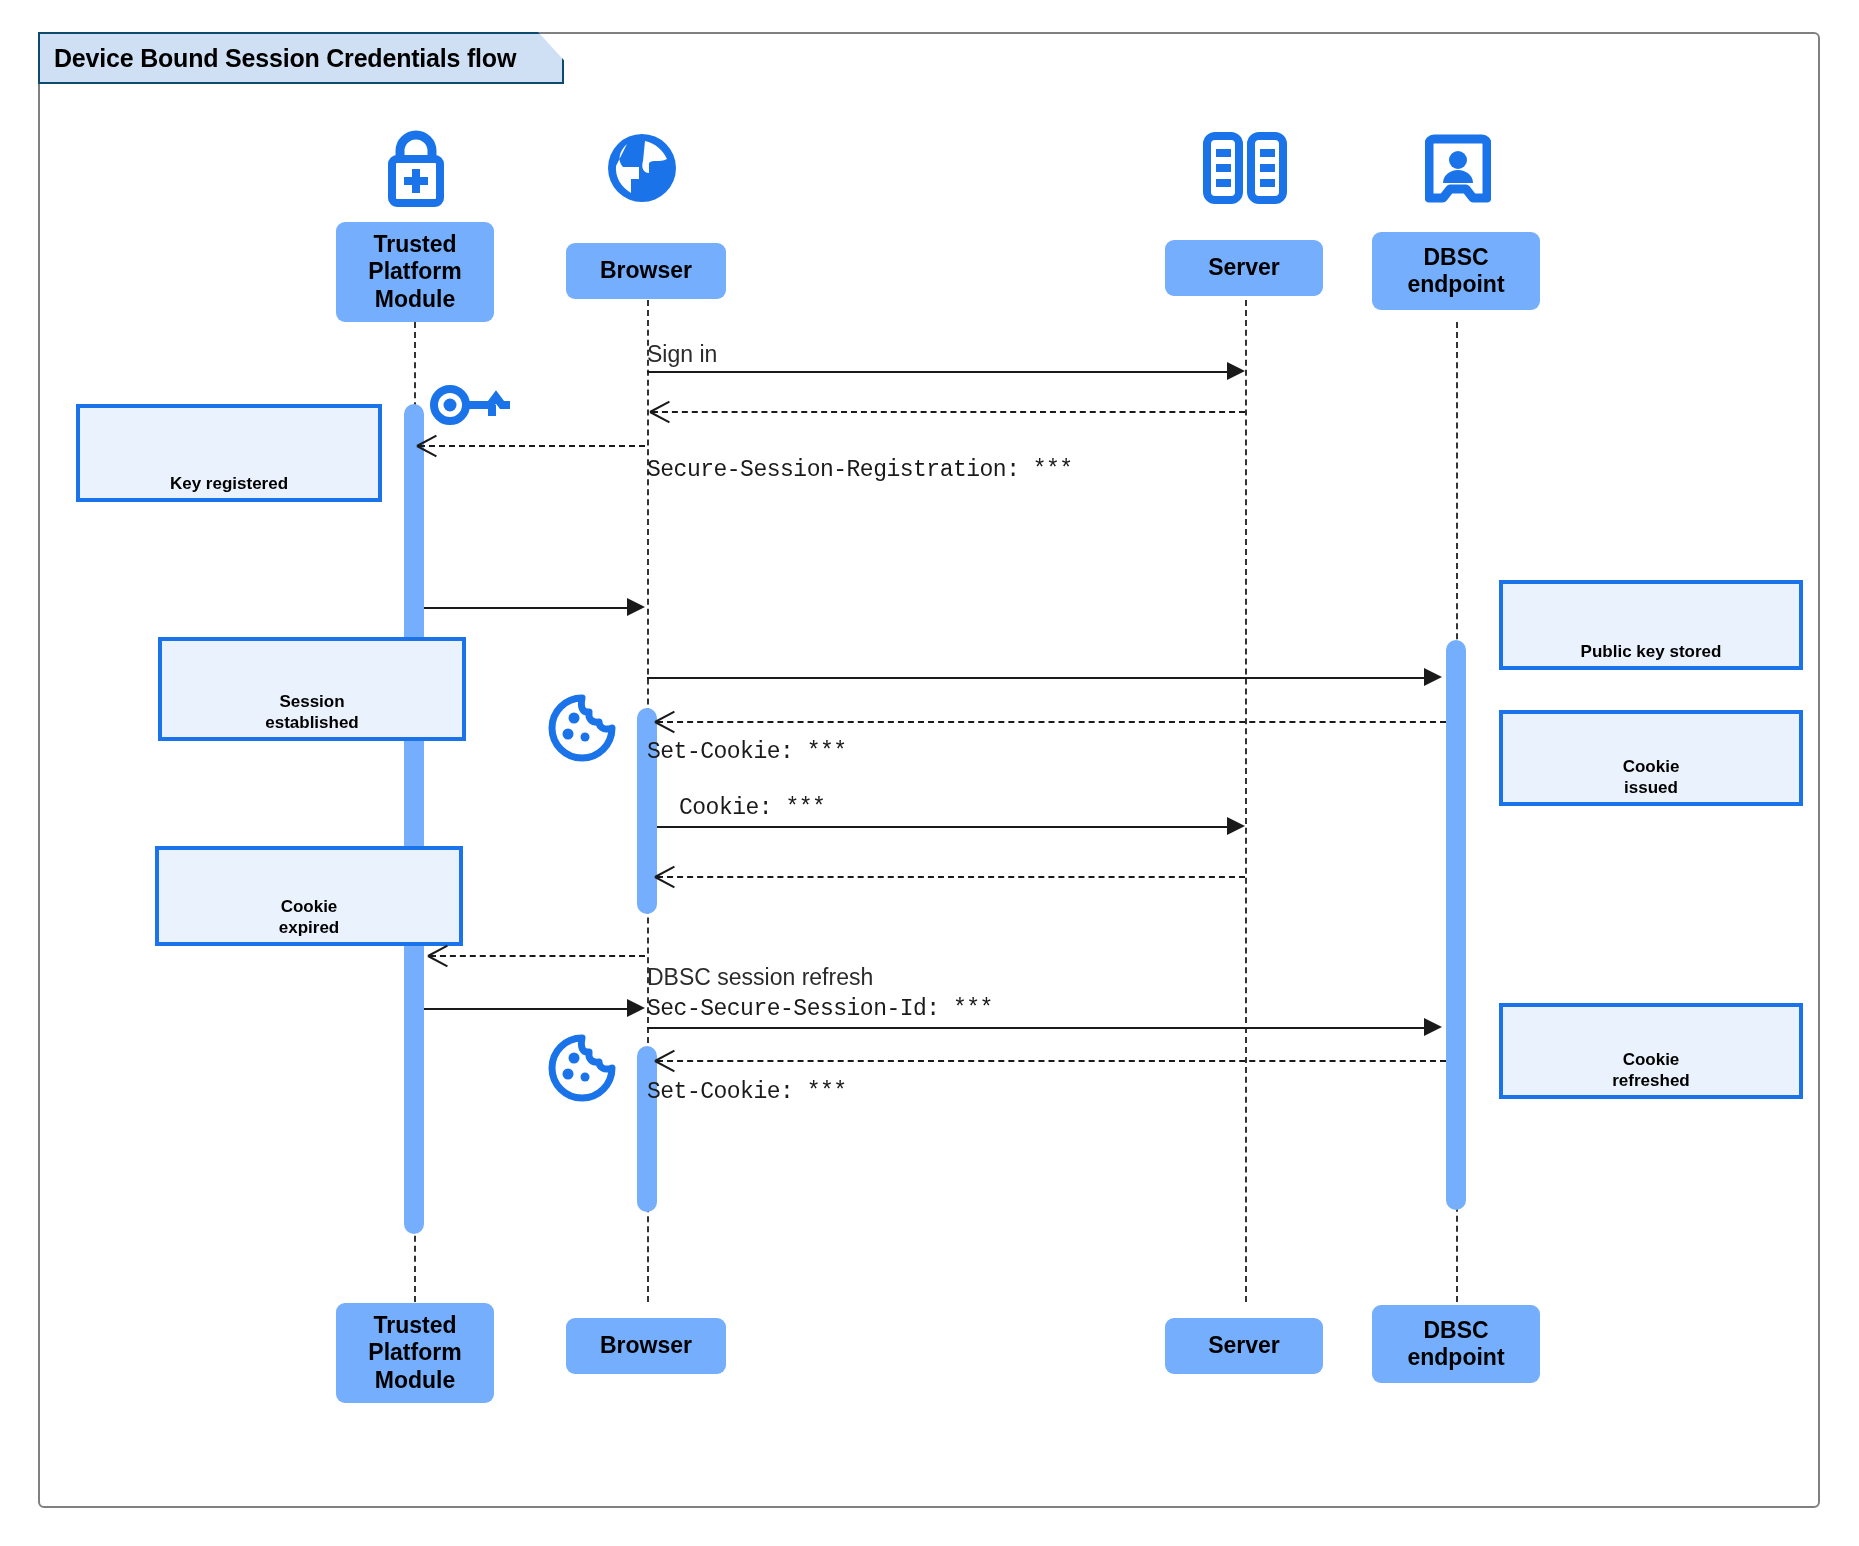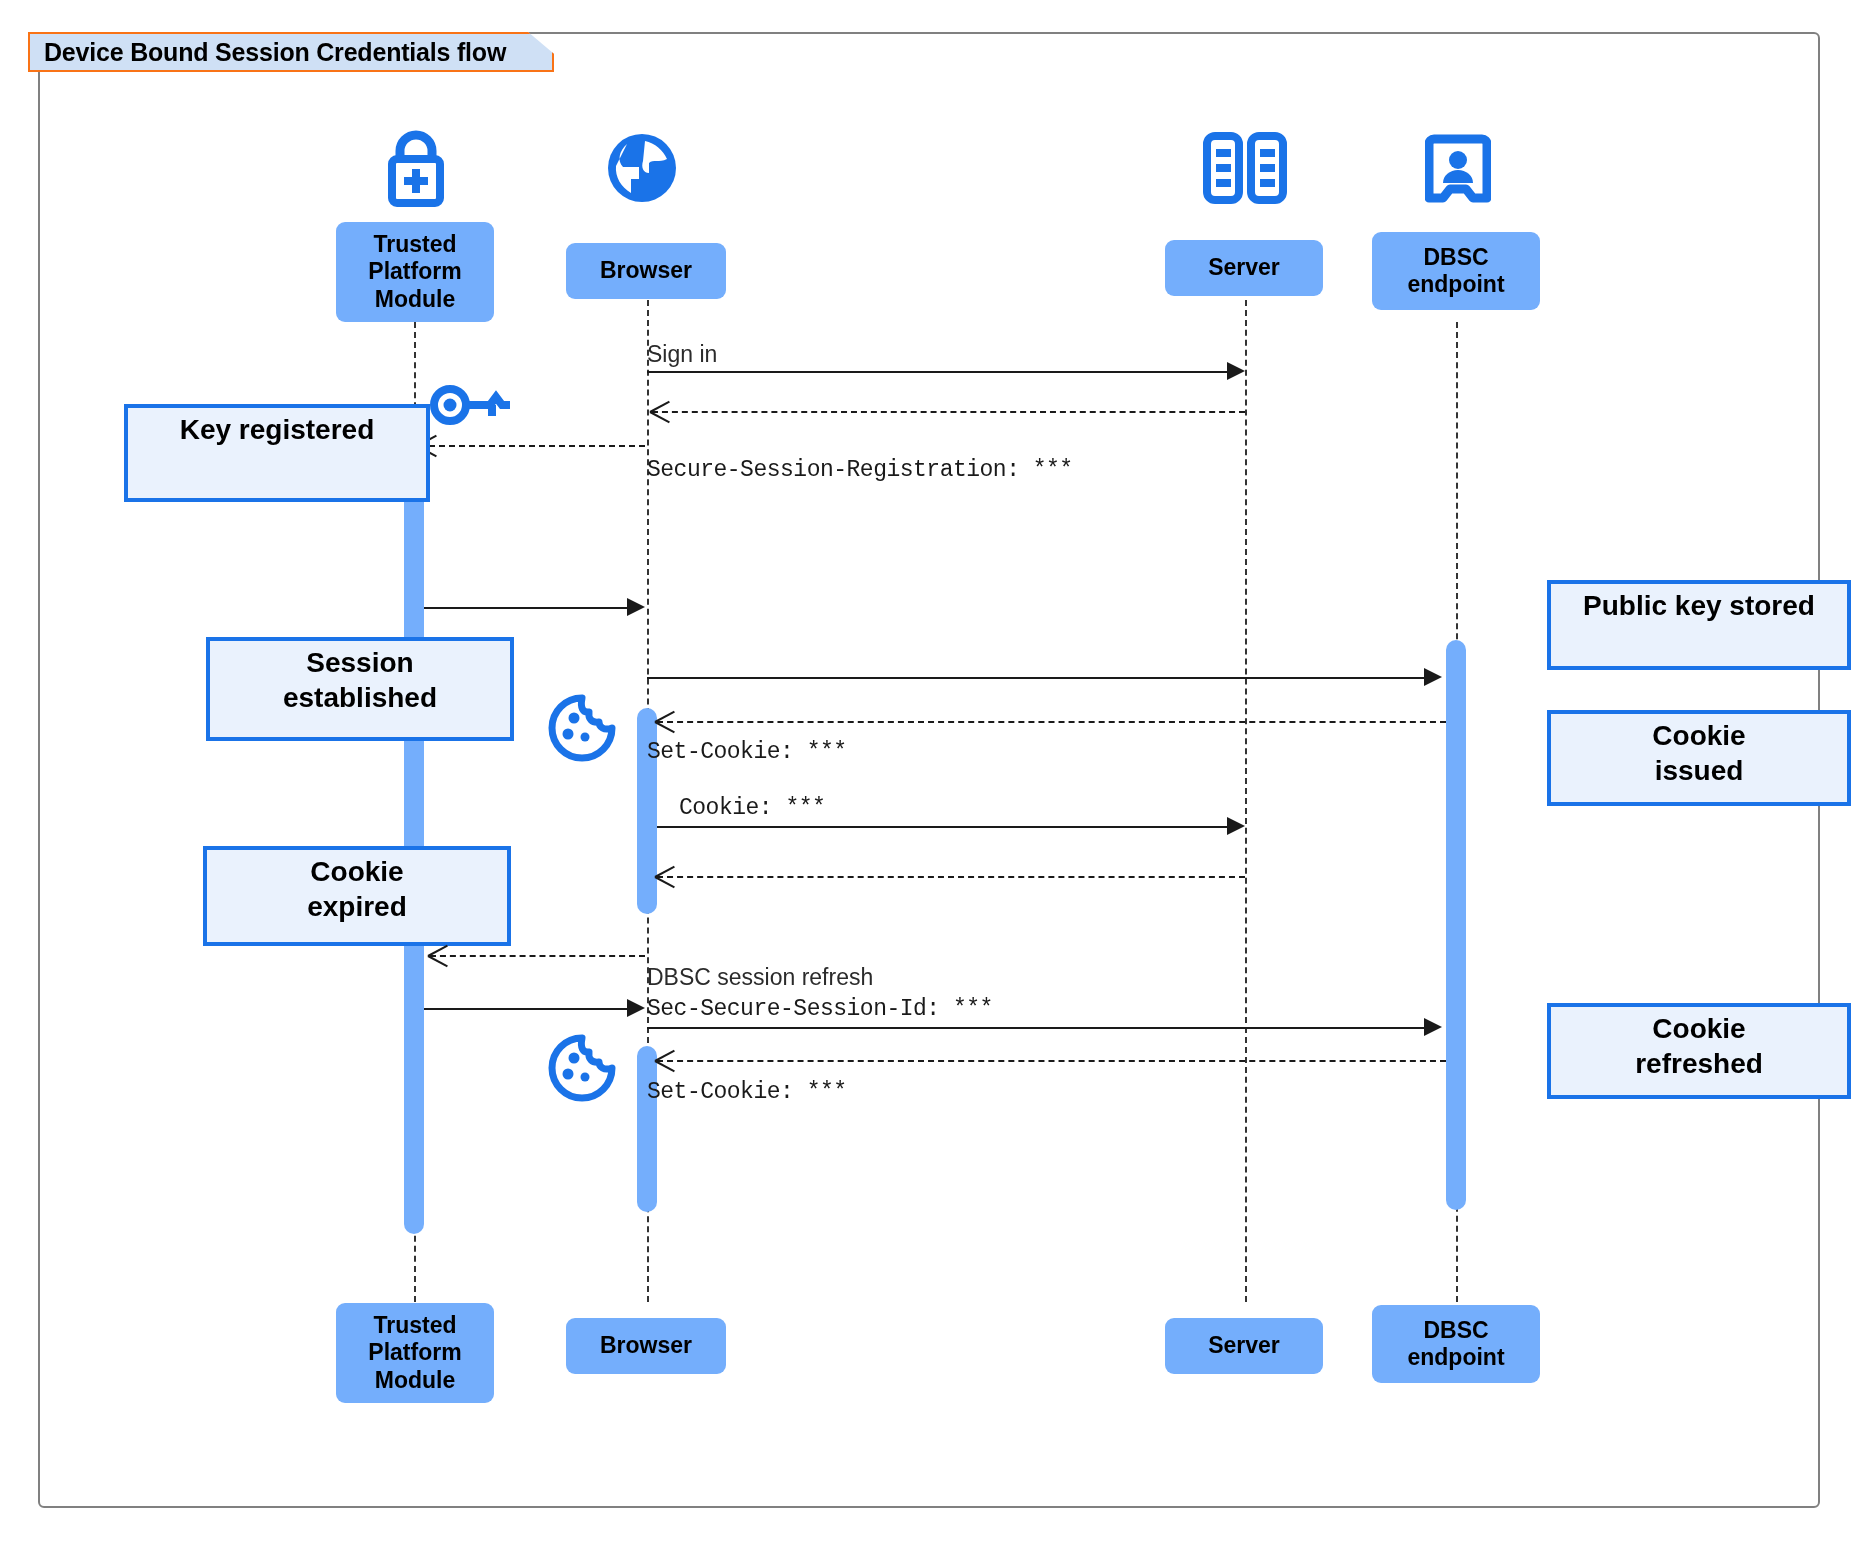--- a/index.html
+++ b/index.html
@@ -23,28 +23,28 @@
     top: 32px;
     width: 1782px;
     height: 1476px;
     border: 2px solid #808080;
     border-radius: 6px;
     box-sizing: border-box;
     background: transparent;
   }
   .frame-title {
     position: absolute;
-    left: 28px;
+    left: 38px;
     top: 32px;
-    height: 40px;
+    height: 52px;
     padding: 0 46px 0 14px;
     display: flex;
     align-items: center;
     background: #cfe0f5;
-    border: 2px solid #f97316;
+    border: 2px solid #0c4a6e;
     box-sizing: border-box;
     font-size: 25px;
     font-weight: bold;
     color: #000000;
     letter-spacing: -0.2px;
     white-space: nowrap;
     clip-path: polygon(0 0, calc(100% - 26px) 0, 100% 55%, 100% 100%, 0 100%);
   }
 
   
@@ -79,29 +79,28 @@
     border-radius: 10px;
   }
 
   
   .note {
     position: absolute;
     background: #eaf2fd;
     border: 4px solid #1a73e8;
     box-sizing: border-box;
     display: flex;
-    align-items: flex-start;
+    align-items: flex-end;
     justify-content: center;
     text-align: center;
-    font-size: 28px;
+    font-size: 17px;
     font-weight: bold;
     color: #000000;
     line-height: 1.25;
     padding: 4px 8px;
-    margin-left: 48px;
   }
 
   
   .msg-line {
     position: absolute;
     height: 0;
     border-top: 2px solid #1a1a1a;
   }
   .msg-line.dashed {
     border-top: 2px dashed #1a1a1a;

